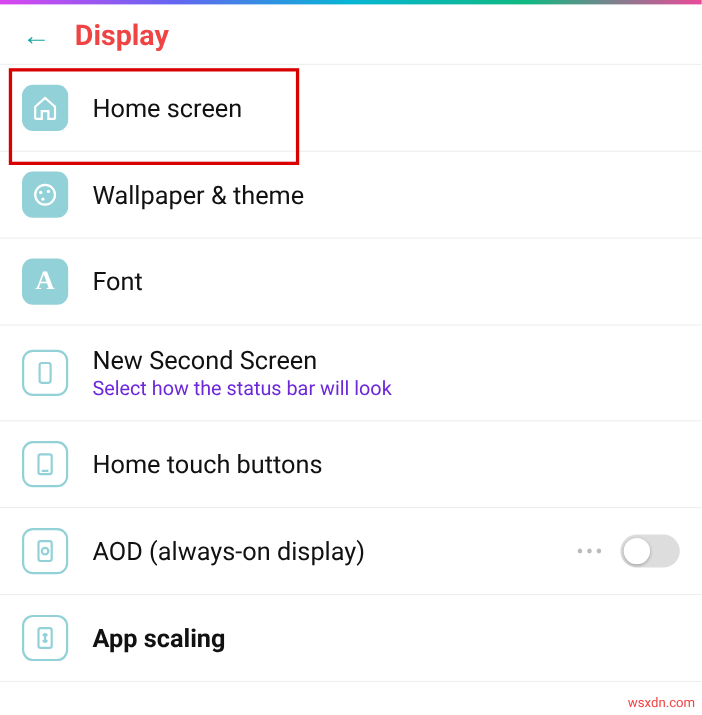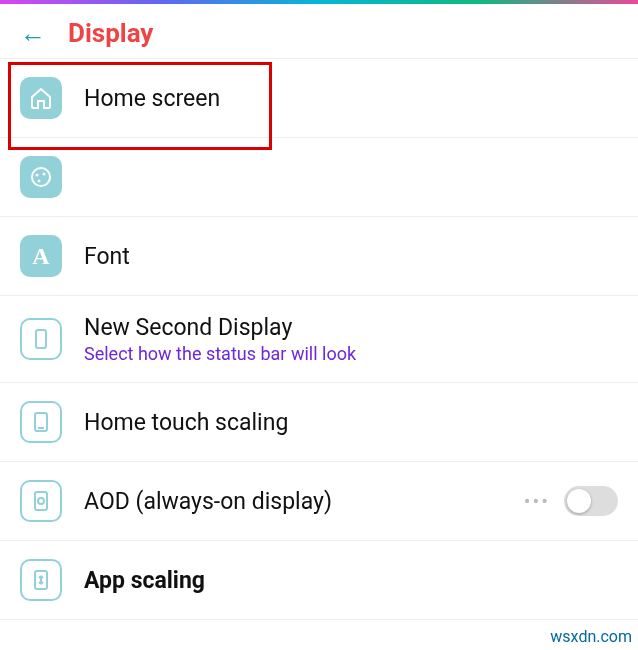--- a/index.html
+++ b/index.html
@@ -72,21 +72,21 @@
     .highlight-box {
       position: absolute;
       top: 62px; left: 8px;
       width: 264px; height: 88px;
       border: 3px solid #d90000;
       pointer-events: none;
     }
     .watermark {
       position: absolute;
       bottom: 4px; right: 6px;
-      font-size: 16px; color: #0369a1;
+      font-size: 12px; color: #ef4444;
     }
     .font-A { font-size: 24px; font-weight: 600; color: #fff; font-family: Georgia, serif; }
   </style>
 </head>
 <body>
 
 <div class="gradient-bar"></div>
 
 <div class="header">
   <span class="back-arrow">←</span>
@@ -108,52 +108,55 @@
 
   <div class="row">
     <div class="icon-wrap">
       <svg viewBox="0 0 24 24">
           <circle cx="12" cy="12" r="9"></circle>
           <circle cx="8" cy="10" r="1.5" fill="#fff" stroke="none"></circle>
           <circle cx="15" cy="9" r="1.5" fill="#fff" stroke="none"></circle>
           <circle cx="10" cy="16" r="1.5" fill="#fff" stroke="none"></circle>
         </svg>
     </div>
+    <div class="row-text">
+        <div class="row-label">Wallpaper &amp; theme</div>
+      </div>
   </div>
 
   <div class="row">
     <div class="icon-wrap">
       <span class="font-A">A</span>
     </div>
     <div class="row-text">
         <div class="row-label">Font</div>
       </div>
   </div>
 
   <div class="row">
     <div class="icon-wrap outline">
       <svg viewBox="0 0 24 24">
           <rect x="7" y="3" width="10" height="18" rx="2"></rect>
         </svg>
     </div>
     <div class="row-text">
-      <div class="row-label">New Second Display</div>
+      <div class="row-label">New Second Screen</div>
       <div class="row-sub">Select how the status bar will look</div>
     </div>
   </div>
 
   <div class="row">
     <div class="icon-wrap outline">
       <svg viewBox="0 0 24 24">
           <rect x="6" y="3" width="12" height="18" rx="2"></rect>
           <line x1="9" y1="18" x2="15" y2="18"></line>
         </svg>
     </div>
     <div class="row-text">
-        <div class="row-label">Home touch scaling</div>
+        <div class="row-label">Home touch buttons</div>
       </div>
   </div>
 
   <div class="row">
     <div class="icon-wrap outline">
       <svg viewBox="0 0 24 24">
           <rect x="6" y="3" width="12" height="18" rx="2"></rect>
           <circle cx="12" cy="12" r="3"></circle>
         </svg>
     </div>

